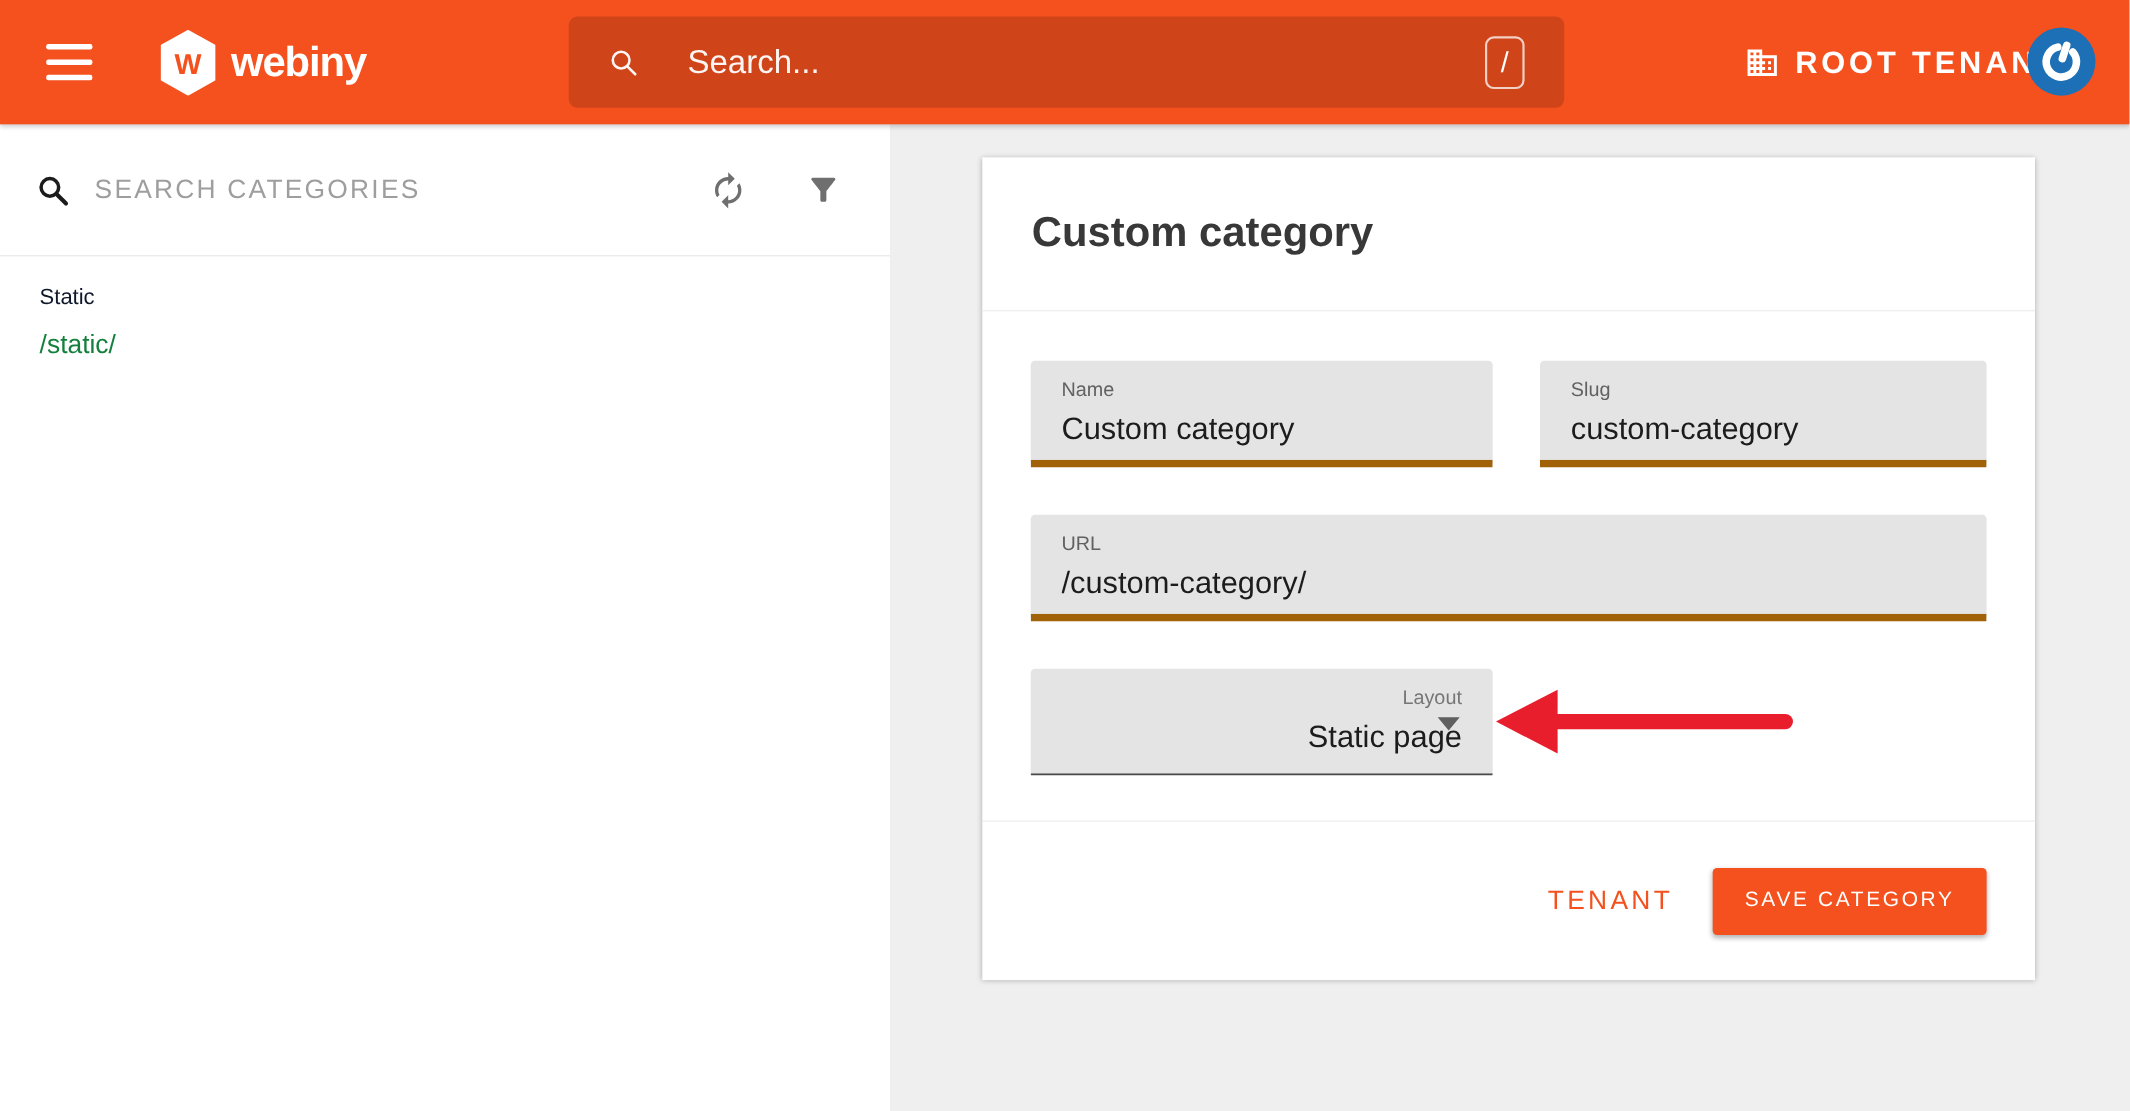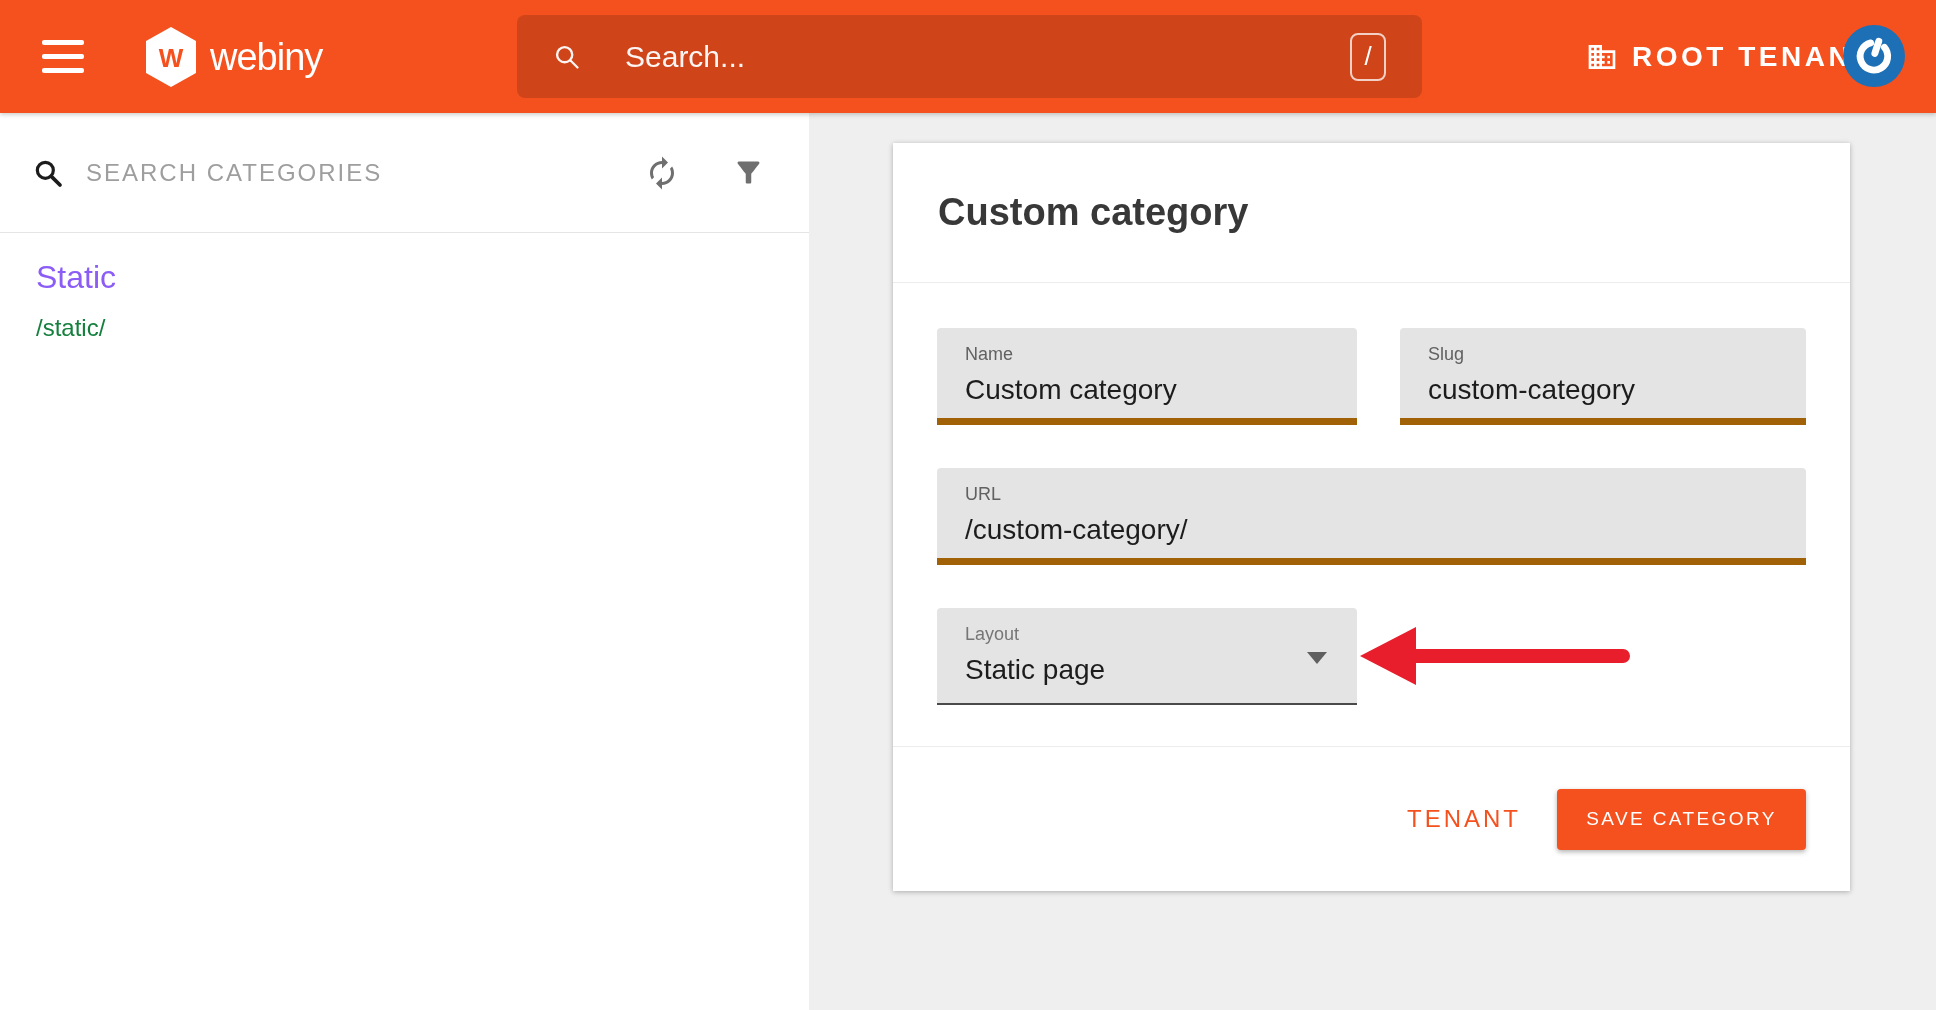--- a/index.html
+++ b/index.html
@@ -9,21 +9,21 @@
 
   
   .topbar { position:absolute; left:0; top:0; width:1936px; height:113px;
             background:#f4511e; box-shadow:0 2px 4px rgba(0,0,0,0.18); z-index:10; }
   .menu-btn { position:absolute; left:42px; top:40px; width:42px; height:33px; cursor:pointer; }
   .menu-btn .bar { position:absolute; left:0; width:42px; height:5px; background:#ffffff; border-radius:2px; }
   .menu-btn .bar:nth-child(1){ top:0; } .menu-btn .bar:nth-child(2){ top:14px; } .menu-btn .bar:nth-child(3){ top:28px; }
 
   .logo { position:absolute; left:146px; top:26px; height:62px; display:flex; align-items:center; cursor:pointer; }
   .logo-hex { width:50px; height:60px; }
-  .logo-word { margin-left:14px; color:#ffffff; font-size:38px; font-weight:400; letter-spacing:-1px; }
+  .logo-word { margin-left:14px; color:#ffffff; font-size:38px; font-weight:700; letter-spacing:-1px; }
 
   .search-bar { position:absolute; left:517px; top:15px; width:905px; height:83px;
                 background:rgba(0,0,0,0.15); border-radius:8px; display:flex; align-items:center; padding:0 36px; }
   .search-bar svg { flex:0 0 auto; }
   .search-input { flex:1; margin-left:44px; background:transparent; border:none; outline:none;
                   color:#ffffff; font-size:30px; font-family:"Liberation Sans",sans-serif; }
   .search-input::placeholder { color:rgba(255,255,255,0.95); opacity:1; }
   .slash-badge { flex:0 0 auto; width:36px; height:48px; border:2px solid rgba(255,255,255,0.75);
                  border-radius:8px; display:flex; align-items:center; justify-content:center;
                  color:#ffffff; font-size:26px; }
@@ -48,42 +48,42 @@
 
   .search-row { position:relative; height:120px; border-bottom:1px solid #e5e5e5;
                 display:flex; align-items:center; padding:0 44px 0 32px; }
   .cat-search-input { flex:1; margin-left:22px; border:none; outline:none; background:transparent;
                       font-size:24px; letter-spacing:2px; color:#3c3c3c; font-family:"Liberation Sans",sans-serif; }
   .cat-search-input::placeholder { color:#9e9e9e; opacity:1; }
   .icon-btn { flex:0 0 auto; cursor:pointer; display:flex; align-items:center; justify-content:center; }
   .icon-btn + .icon-btn { margin-left:52px; }
 
   .cat-list-item { padding:26px 0 0 36px; cursor:pointer; }
-  .cat-item-name { font-size:32px; color:#8b5cf6; }
+  .cat-item-name { font-size:20px; color:#0f172a; }
   .cat-item-url { font-size:24px; color:#15803d; margin-top:18px; }
 
   
   .main { position:absolute; left:809px; top:113px; width:1243px; height:897px; background:#efefef; }
   .card { position:absolute; left:84px; top:30px; width:957px; height:748px; background:#ffffff;
           box-shadow:0 1px 5px rgba(0,0,0,0.28); }
   .card-header { height:140px; border-bottom:1px solid #ececec; display:flex; align-items:center; padding-left:45px; }
   .card-title { font-size:38px; color:#383838; }
   .card-body { position:relative; padding:45px 44px 0 44px; }
   .field-row { display:flex; gap:43px; margin-bottom:43px; }
 
   .tf { position:relative; background:#e4e4e4; border-radius:4px 4px 0 0;
         border-bottom:7px solid #a16207; height:97px; padding:16px 28px 0 28px; }
   .tf-label { display:block; font-size:18px; color:#616161; margin-bottom:9px; }
   .tf-input { display:block; width:100%; border:none; outline:none; background:transparent;
               font-size:28px; color:#1c1c1c; font-family:"Liberation Sans",sans-serif; padding:0; }
   .tf-name, .tf-layout { width:420px; flex:0 0 420px; }
   .tf-slug { flex:1; }
   .tf-url { width:100%; }
 
-  .select { border-bottom:2px solid #4a4a4a; cursor:pointer; }
+  .select { border-bottom:2px solid #4a4a4a; cursor:pointer;text-align:right; }
   .select .tf-label { color:#767676; }
   .select-value { font-size:28px; color:#1c1c1c; }
   .select-arrow { position:absolute; right:30px; top:44px; width:0; height:0;
                   border-left:10px solid transparent; border-right:10px solid transparent;
                   border-top:12px solid #5f5f5f; }
 
   .annotation-arrow { position:absolute; left:459px; top:339px; width:290px; height:68px; }
 
   .card-footer { position:absolute; left:0; right:0; bottom:0; height:145px; border-top:1px solid #ececec;
                  display:flex; align-items:center; justify-content:flex-end; padding-right:44px; gap:30px; }

